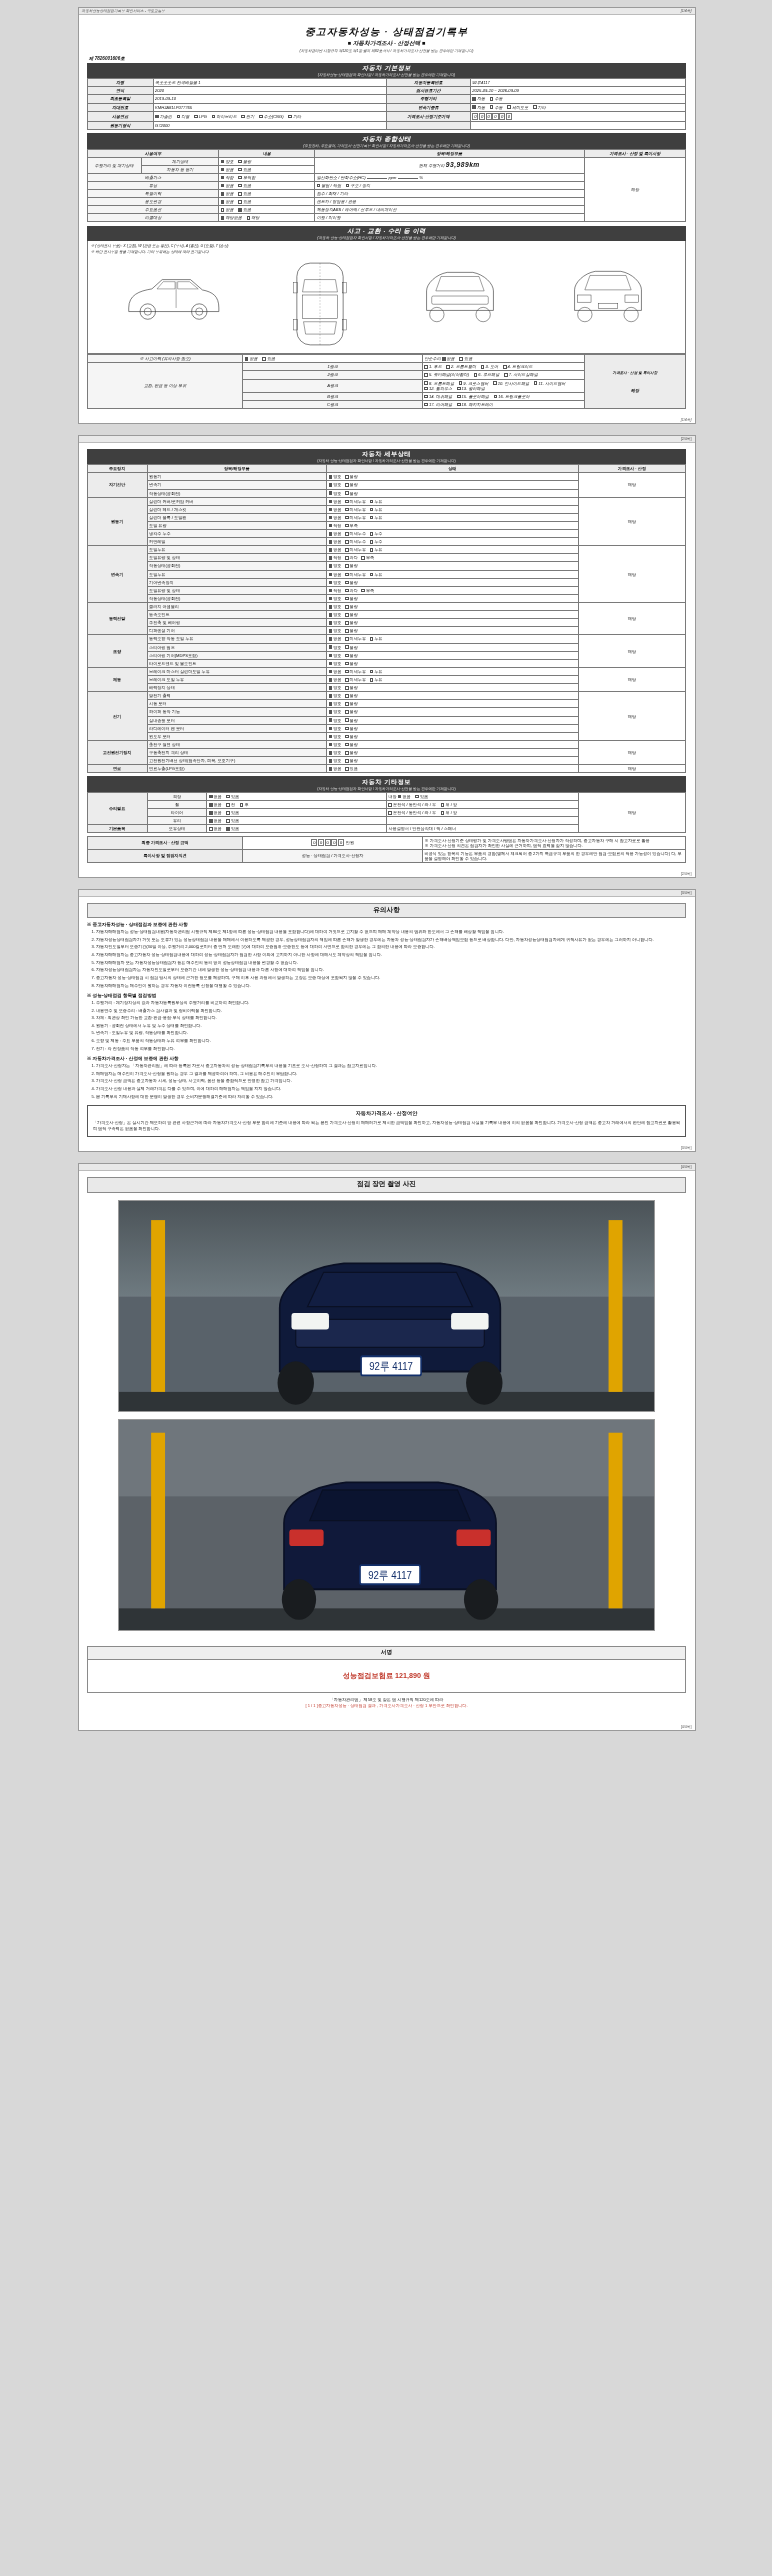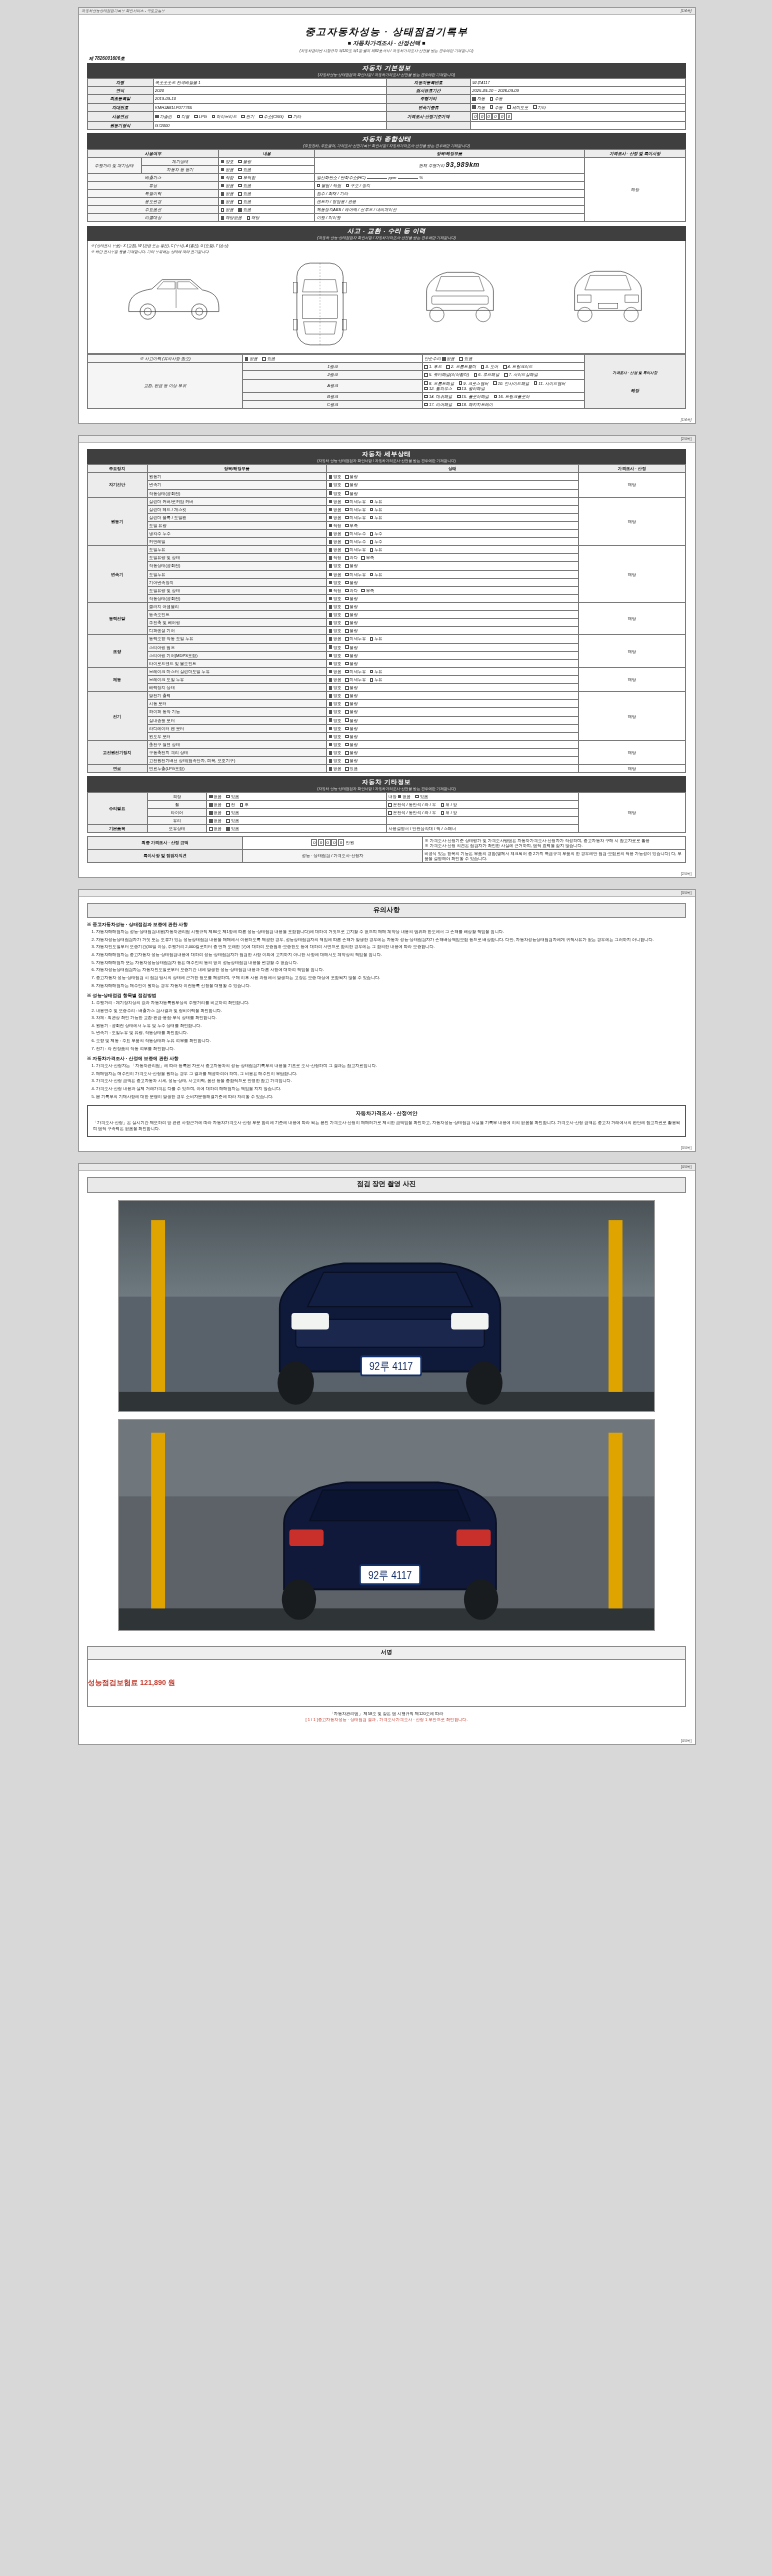--- a/index.html
+++ b/index.html
@@ -218,22 +218,22 @@
     background:#efefef;
     border:0.5px solid #8a8a8a;
     border-bottom:none;
     text-align:center;
     font-size:5.7px;
     font-weight:bold;
     padding:2.1px 0;
   }
   .price-band {
     border:0.5px solid #8a8a8a;
-    text-align:left;
-    padding:18px 0;
+    text-align:center;
+    padding:11px 0;
     font-size:7.2px;
     font-weight:bold;
     color:#c0392b;
   }
   .closing {
     text-align:center;
     font-size:4.1px;
     line-height:1.6;
     padding:4.1px 5.2px 6.2px 5.2px;
   }

